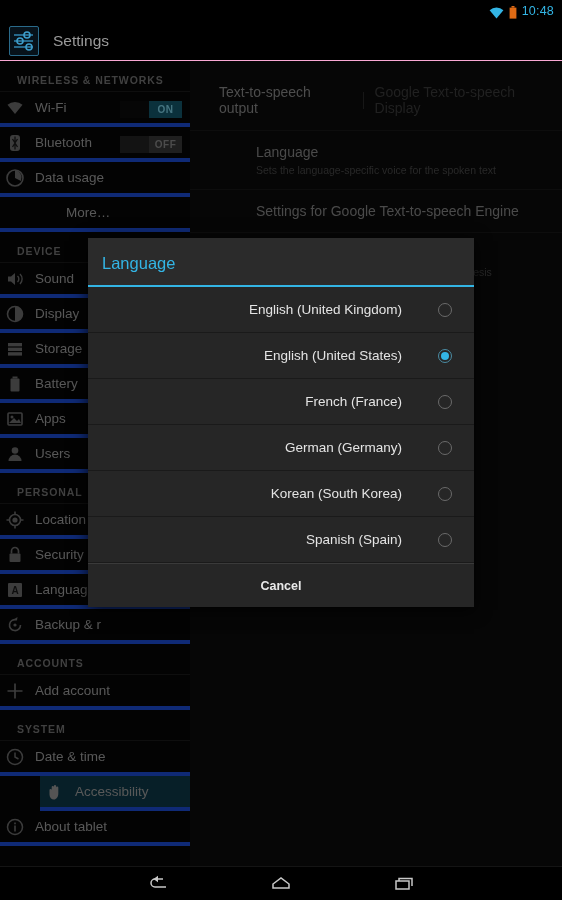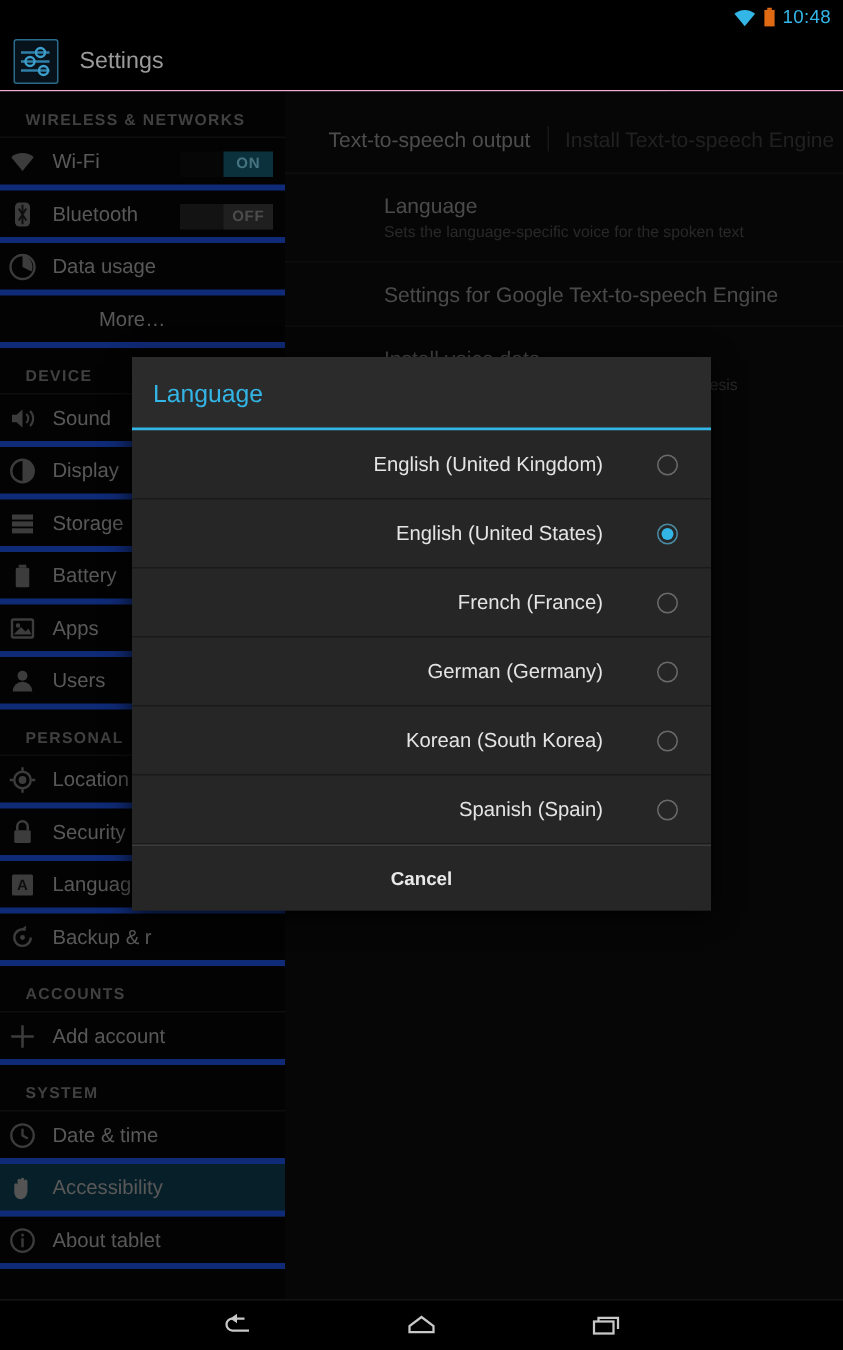--- a/index.html
+++ b/index.html
@@ -39,21 +39,21 @@
     background: #060606; overflow: hidden;
   }
   .sec-header {
     color: #767676; font-size: 10.5px; font-weight: bold; letter-spacing: .9px;
     padding: 13px 0 5px 17px; border-bottom: 1px solid #1a1a1a;
   }
   .side-item {
     height: 35px; display: flex; align-items: center; padding-left: 4px;
     border-bottom: 4px solid #1d4ed8; position: relative;
   }
-  .side-item.selected { background: #0e3a4a; }
+  .side-item.selected { background: #0e3a4a; margin-left: 40px; }
   .side-ico { width: 22px; height: 22px; flex: 0 0 22px; position: relative; margin-right: 9px; }
   .side-label { color: #a0a0a0; font-size: 13.5px; white-space: nowrap; }
   .side-item.indent .side-label { margin-left: 31px; }
   .toggle {
     position: absolute; right: 8px; top: 9px; width: 62px; height: 17px;
     background: #111; display: flex; align-items: center;
   }
   .toggle .thumb {
     width: 33px; height: 17px; display: flex; align-items: center;
     justify-content: center; font-size: 10px; font-weight: bold; letter-spacing: .5px;
@@ -341,21 +341,21 @@
         </svg>
       </span>
       <span class="side-label">About tablet</span>
     </div>
   </div>
 
   <div class="content">
     <div class="c-head">
       <span class="t1">Text-to-speech output</span>
       <span class="divider"></span>
-      <span class="t2">Install Text-to-speech Engine</span>
+      <span class="t2">Google Text-to-speech Display</span>
     </div>
 
     <div class="c-row">
       <div class="title">Language</div>
       <div class="sub">Sets the language-specific voice for the spoken text</div>
     </div>
 
     <div class="c-row">
       <div class="title">Settings for Google Text-to-speech Engine</div>
     </div>

